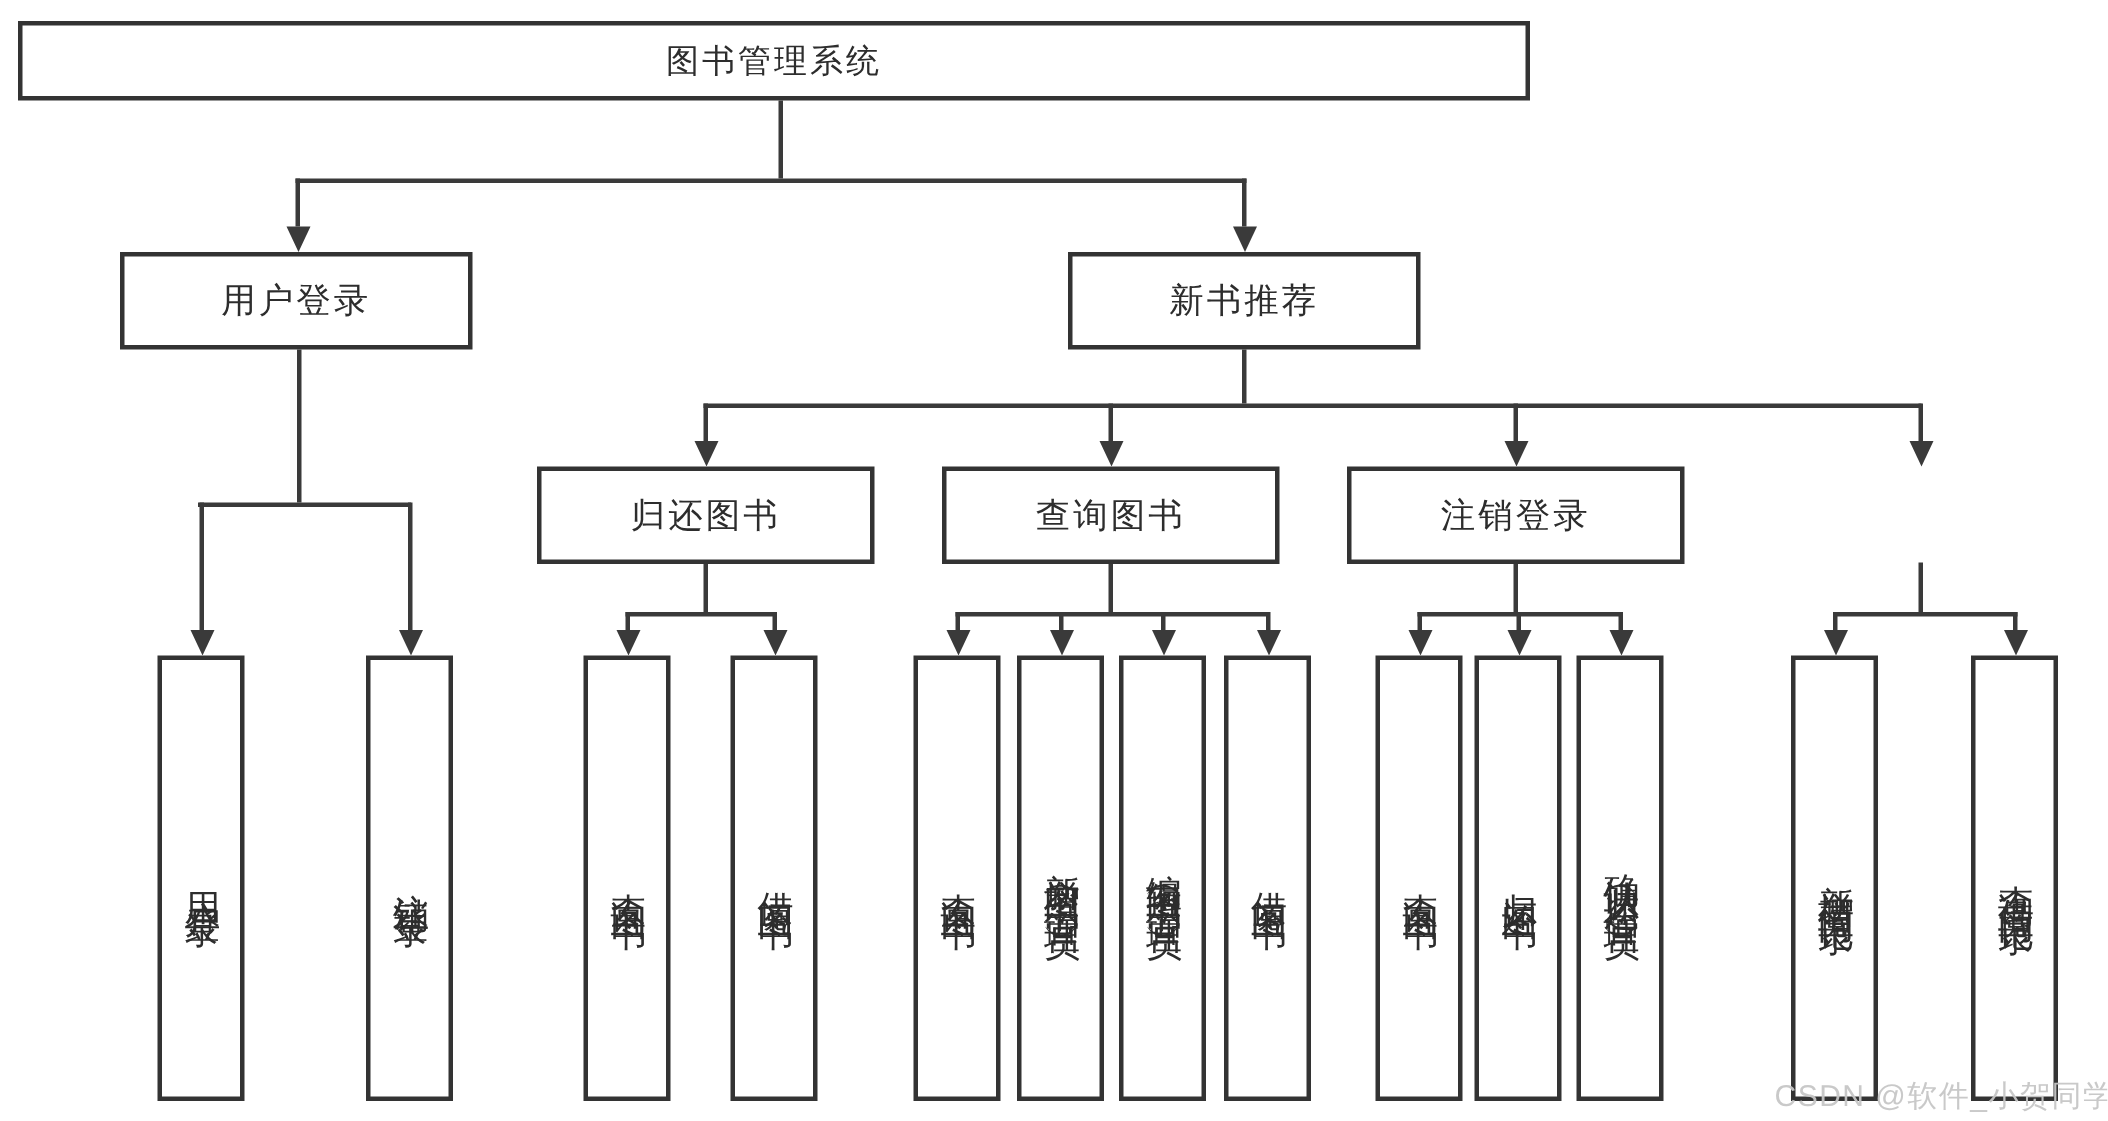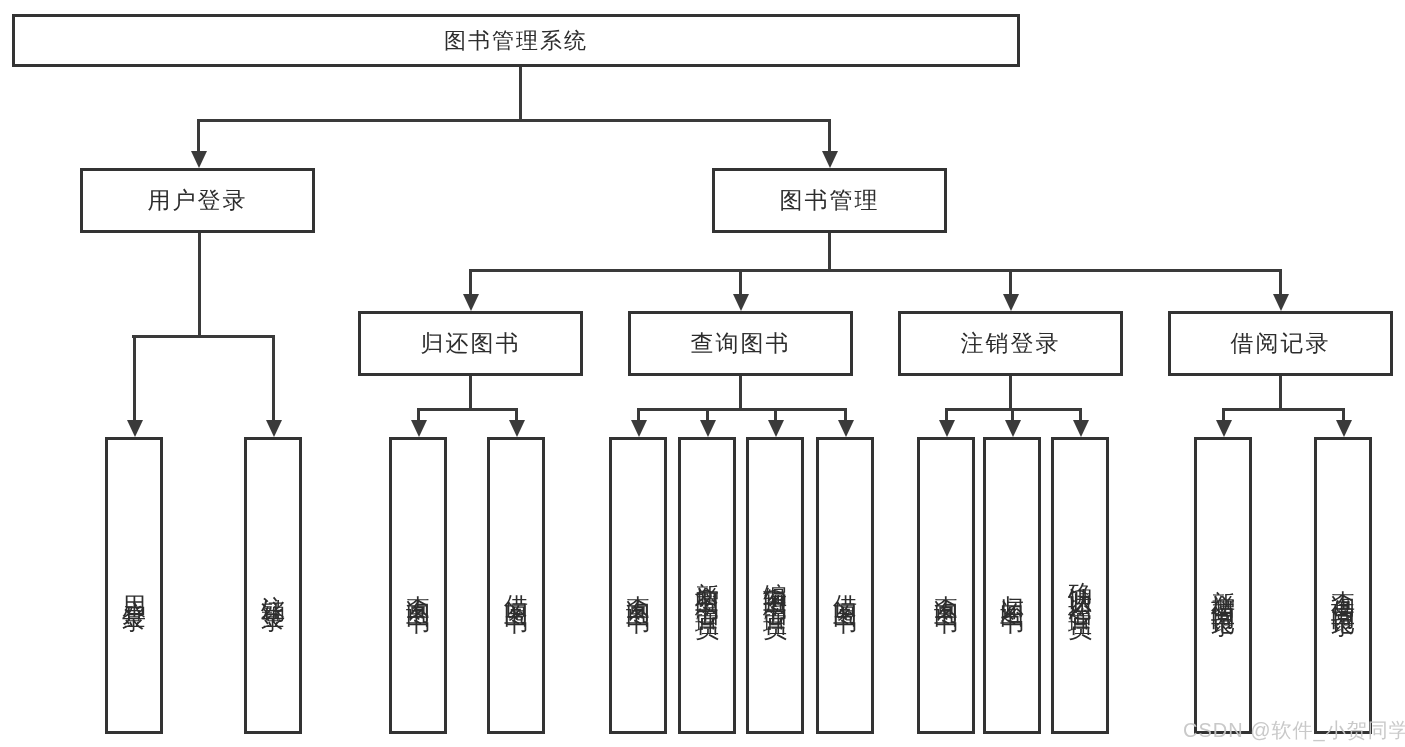--- a/index.html
+++ b/index.html
@@ -72,34 +72,31 @@
   <div class="arrow" style="left:1342px;top:408px;height:12px"></div>
 
   <div class="node root" style="left:12px;top:14px;width:1008px;height:53px">
     <span class="lbl">图书管理系统</span>
   </div>
 
   <div class="node" style="left:80px;top:168px;width:235px;height:65px">
     <span class="lbl">用户登录</span>
   </div>
   <div class="node" style="left:712px;top:168px;width:235px;height:65px">
-    <span class="lbl">图书管理</span>
+    <span class="lbl">新书推荐</span>
   </div>
 
   <div class="node" style="left:358px;top:311px;width:225px;height:65px">
     <span class="lbl">归还图书</span>
   </div>
   <div class="node" style="left:628px;top:311px;width:225px;height:65px">
     <span class="lbl">查询图书</span>
   </div>
   <div class="node" style="left:898px;top:311px;width:225px;height:65px">
     <span class="lbl">注销登录</span>
-  </div>
-  <div class="node" style="left:1168px;top:311px;width:225px;height:65px">
-    <span class="lbl">借阅记录</span>
   </div>
 
   <div class="node vnode" style="left:105px;top:437px;width:58px;height:297px">
     <span class="lbl">用户登录</span>
   </div>
   <div class="node vnode" style="left:244px;top:437px;width:58px;height:297px">
     <span class="lbl">注销登录</span>
   </div>
 
   <div class="node vnode" style="left:389px;top:437px;width:58px;height:297px">

